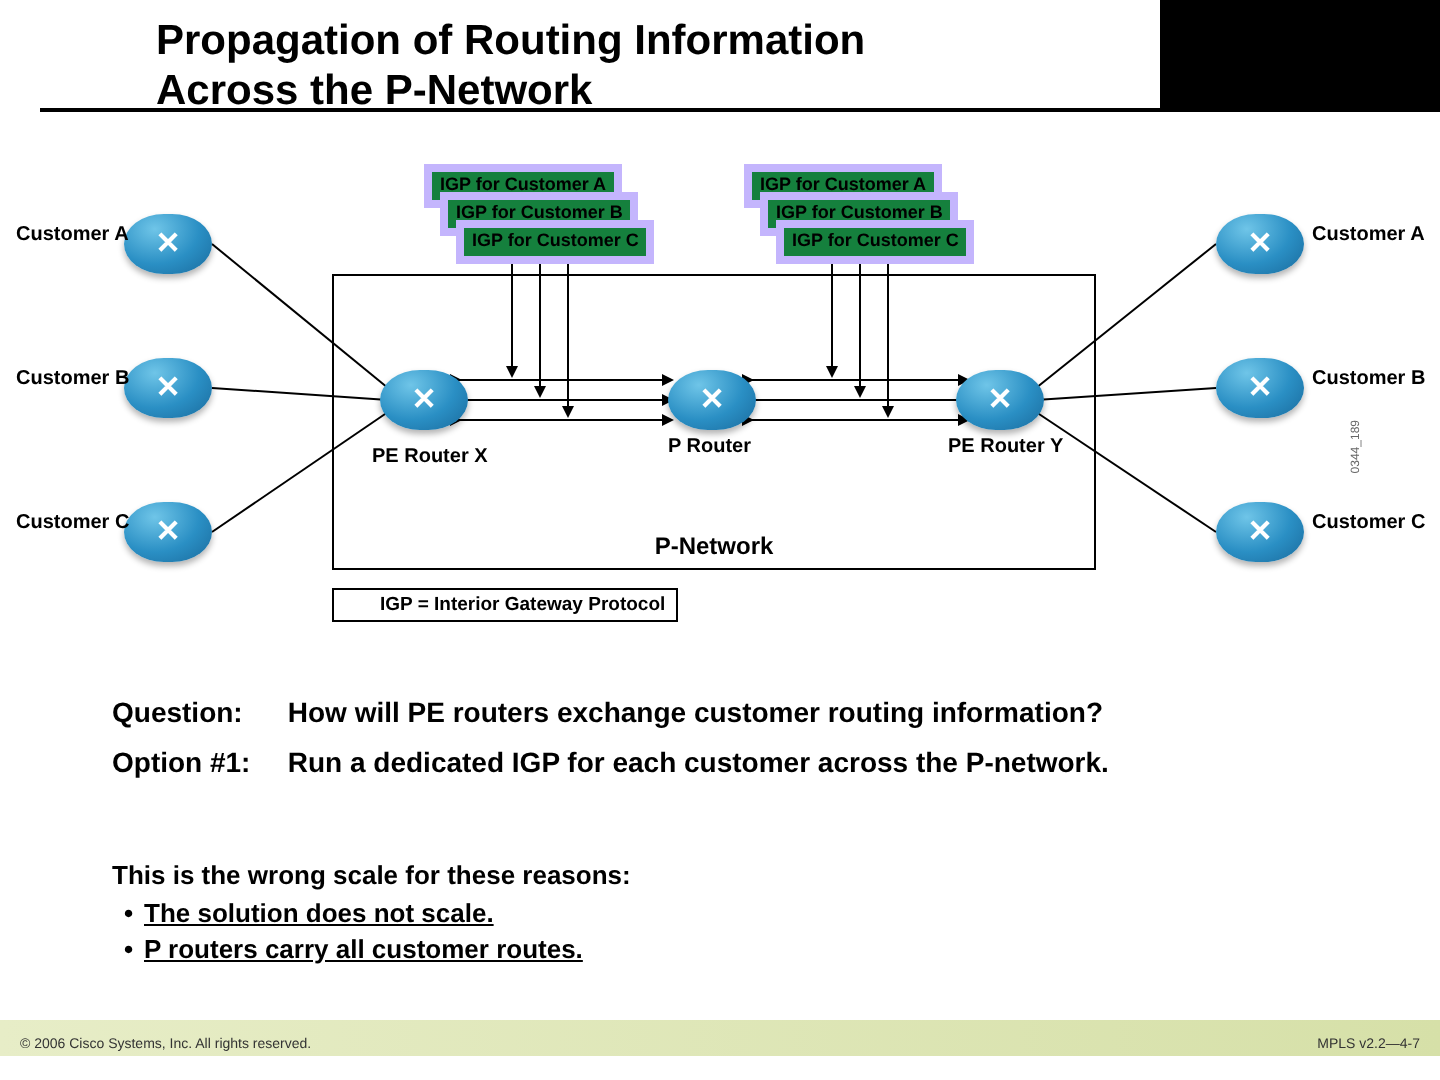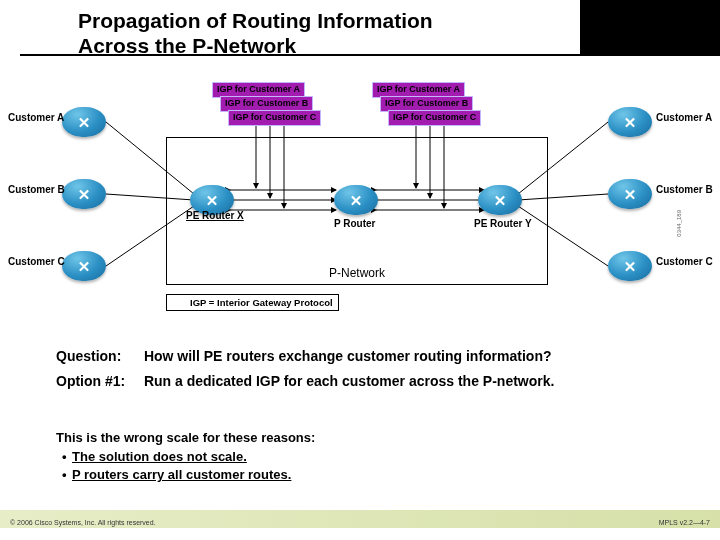--- a/index.html
+++ b/index.html
@@ -10,24 +10,24 @@
   .header-title { position: absolute; top: 8px; left: 58px; font-size: 21px; font-weight: bold; color: #000; line-height: 1.2; }
   .header-line { position: absolute; top: 54px; left: 0; right: 0; height: 2px; background: #000; }
   
   .diagram { position: absolute; top: 82px; left: 56px; width: 600px; height: 240px; }
   
   .router { position: absolute; width: 44px; height: 44px; }
   .router-body { width: 44px; height: 30px; background: radial-gradient(ellipse at 35% 25%, #6fc5e8 0%, #2a8fc4 55%, #1a6a9c 100%); border-radius: 50% / 55%; position: relative; top: 7px; box-shadow: 0 2px 3px rgba(0,0,0,0.3); }
   .router-arrows { position: absolute; top: 50%; left: 50%; transform: translate(-50%,-50%); color: #fff; font-size: 15px; font-weight: bold; line-height: 0.6; pointer-events: none; }
   .router-label { position: absolute; font-size: 10px; font-weight: bold; color: #000; white-space: nowrap; }
   
-  .igp-box { position: absolute; border: 1px solid #c4b5fd; padding: 1px 4px; font-size: 9px; font-weight: bold; background: #a21caf; text-align: center; line-height: 1.3; }
+  .igp-box { position: absolute; border: 4px solid #c4b5fd; padding: 1px 4px; font-size: 9px; font-weight: bold; background: #15803d; text-align: center; line-height: 1.3; }
   
   .pnet-box { position: absolute; border: 1px solid #000; background: #fff; }
-  .pnet-label { position: absolute; font-size: 12px; font-weight: normal; text-align: center; width: 100%; }
+  .pnet-label { position: absolute; font-size: 12px; font-weight: bold; text-align: center; width: 100%; }
   
   .glossary-box { position: absolute; border: 1px solid #000; padding: 2px 5px; font-size: 9.5px; font-weight: bold; background: #fff; }
   
   svg.wires { position: absolute; top: 0; left: 0; width: 600px; height: 240px; pointer-events: none; }
   
   .qa { position: absolute; left: 56px; font-size: 14px; font-weight: bold; color: #000; }
   .qa-label { display: inline-block; width: 84px; }
   
   .wrong { position: absolute; left: 56px; top: 430px; font-size: 13px; font-weight: bold; color: #000; }
   .wrong ul { list-style: none; margin-top: 3px; text-decoration: underline; }
@@ -132,21 +132,21 @@
     <div class="router-body">
         <div class="router-arrows">✕</div>
       </div>
     <div class="router-label" style="left:48px; top:12px;">Customer C</div>
   </div>
 
   <div class="router" style="left:134px; top:96px;">
     <div class="router-body">
         <div class="router-arrows">✕</div>
       </div>
-    <div class="router-label" style="left:-4px; top:32px;text-decoration:underline;">PE Router X</div>
+    <div class="router-label" style="left:-4px; top:45px;">PE Router X</div>
   </div>
   <div class="router" style="left:278px; top:96px;">
     <div class="router-body">
         <div class="router-arrows">✕</div>
       </div>
     <div class="router-label" style="left:0px; top:40px;">P Router</div>
   </div>
   <div class="router" style="left:422px; top:96px;">
     <div class="router-body">
         <div class="router-arrows">✕</div>

